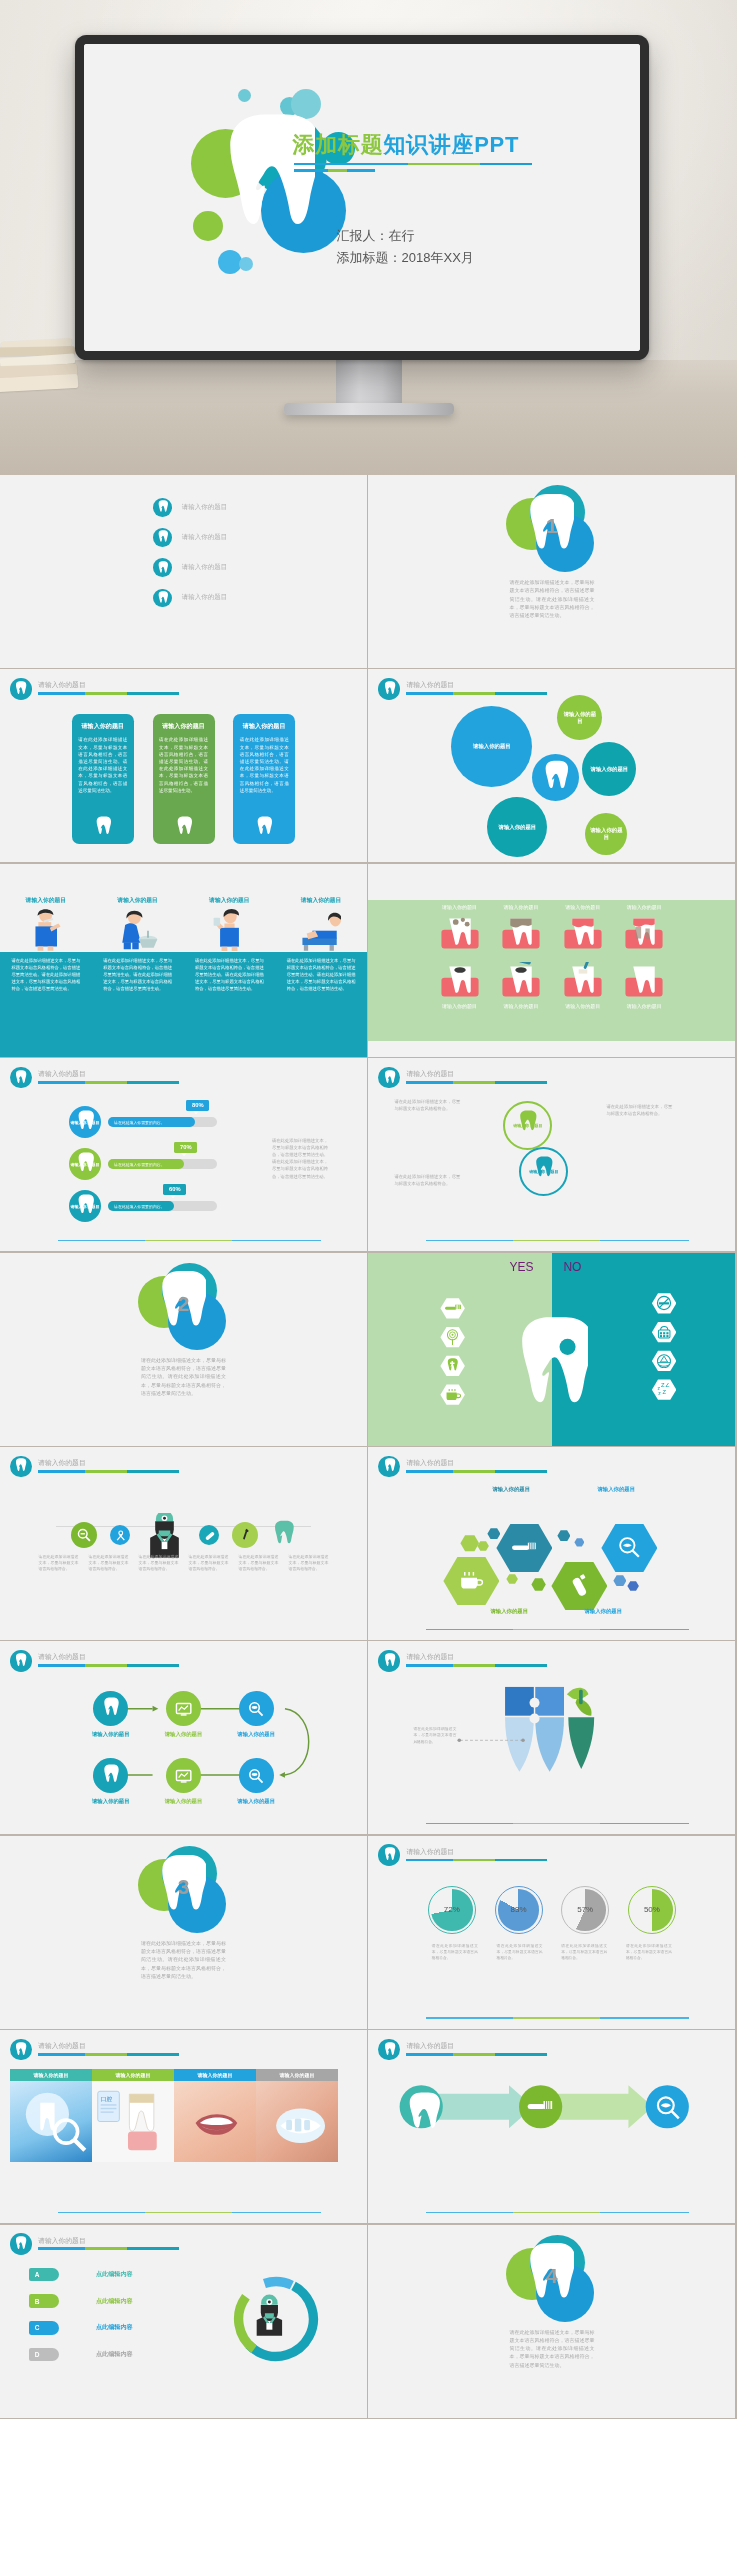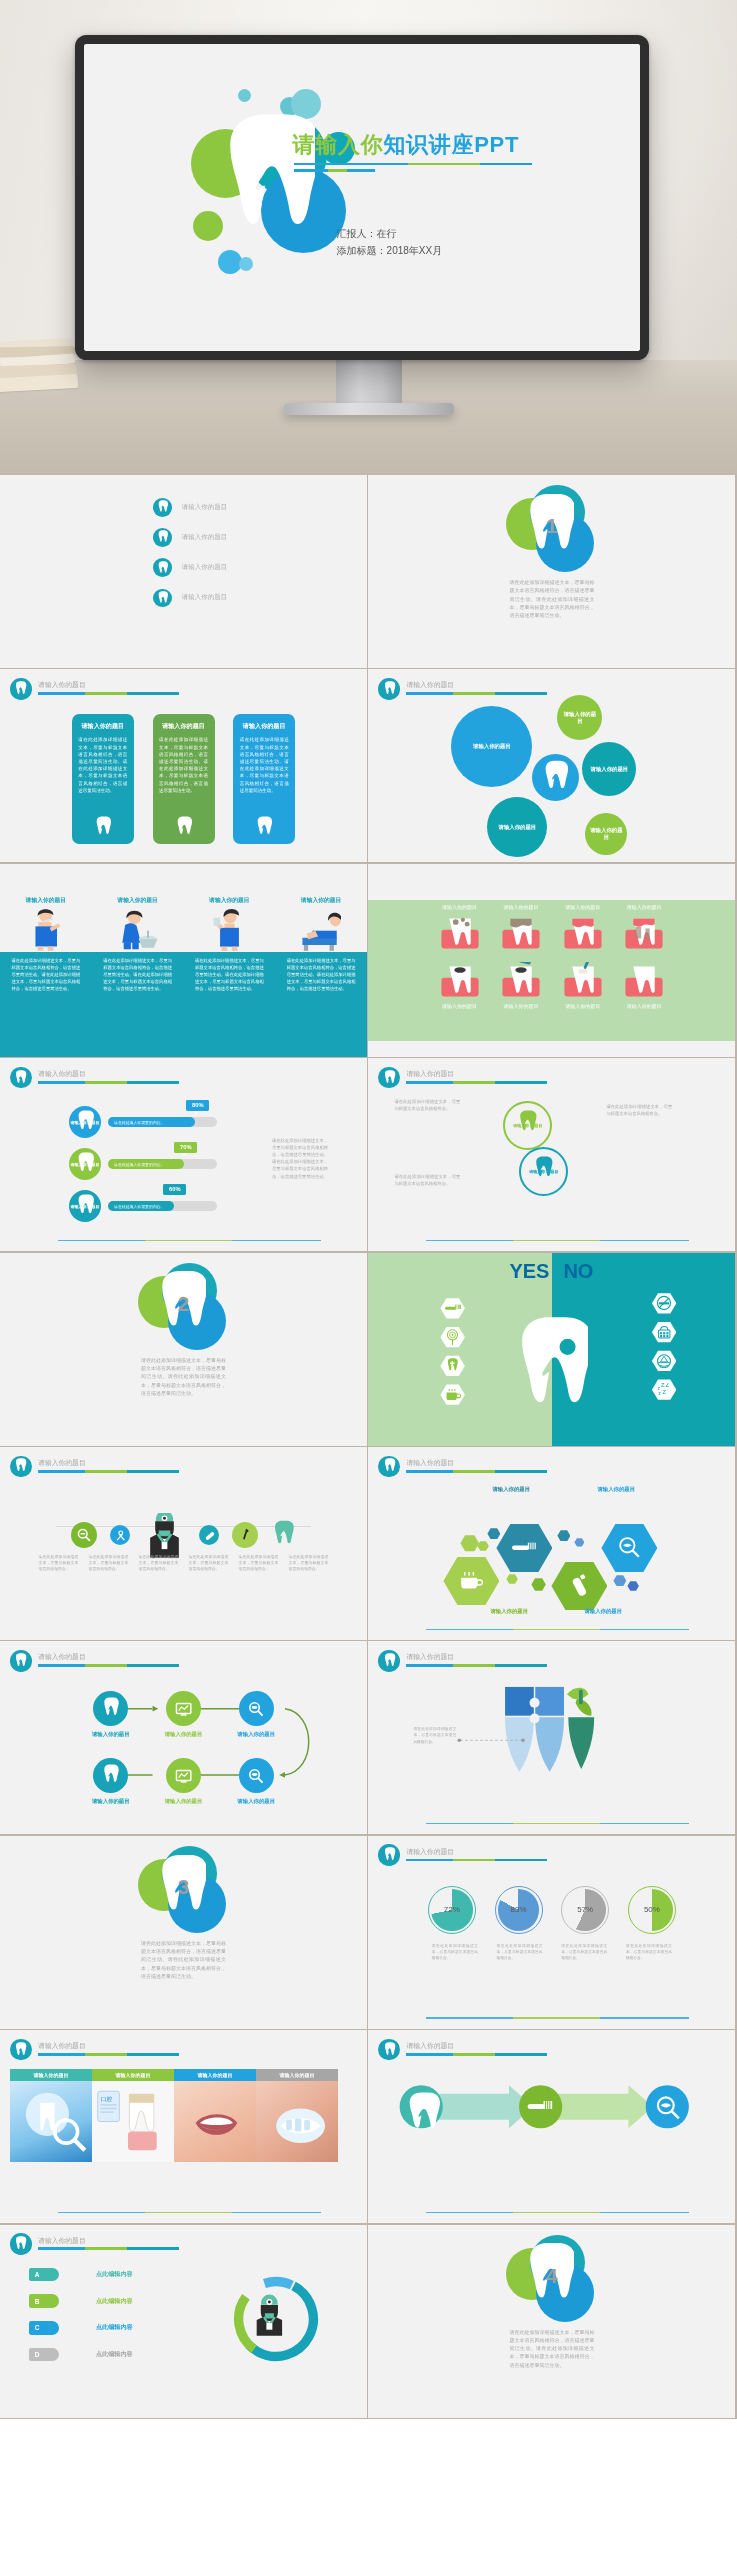--- a/index.html
+++ b/index.html
@@ -56,21 +56,21 @@
   .cvr-blob{position:absolute;border-radius:50%;}
   .cover-title{
     position:absolute;left:209px;top:86px;font-size:22px;font-weight:bold;letter-spacing:0.7px;white-space:nowrap;
   }
   .ct-g{color:#8dc63f;}
   .ct-b{color:#22a3dd;}
   .cover-rule1{position:absolute;left:210px;top:119px;width:238px;height:2.2px;
     background:linear-gradient(90deg,#22a3dd 0 48%,#8dc63f 48% 78%,#1b9ed4 78% 100%);}
   .cover-rule2{position:absolute;left:210px;top:125px;width:81px;height:3.6px;
     background:linear-gradient(90deg,#22a3dd 0 42%,#8dc63f 42% 66%,#22a3dd 66% 100%);}
-  .cover-meta{position:absolute;left:253px;top:181px;font-size:10px;color:#555;line-height:1.75;}
+  .cover-meta{position:absolute;left:253px;top:181px;font-size:13px;color:#555;line-height:1.75;}
 
   
   .grid{width:737px;display:flex;flex-wrap:wrap;background:#bdb5ab;}
   .slide{
     width:367px;height:193px;background:#f2f2f2;position:relative;overflow:hidden;
     margin:0 1.4px 1.4px 0;box-sizing:border-box;
   }
   .slide:nth-child(even){margin-right:0;}
 
   
@@ -133,21 +133,21 @@
   .pcirc span{position:relative;z-index:2;color:#fff;font-size:4px;font-weight:bold;text-align:center;line-height:1.3;}
   .ptrack{width:109px;height:9.4px;border-radius:5px;background:#d9d9d9;margin-left:7.2px;position:relative;}
   .pfill{height:9.4px;border-radius:5px;display:flex;align-items:center;padding-left:5.8px;box-sizing:border-box;
     color:#fff;font-size:3.9px;white-space:nowrap;}
   .ptip{position:absolute;top:-17.3px;padding:2.2px 5.8px;border-radius:1.4px;color:#fff;font-size:5.8px;font-weight:bold;}
   .ptip:after{content:"";position:absolute;left:7.2px;bottom:-3.6px;border-left:3.6px solid transparent;border-right:3.6px solid transparent;border-top:3.6px solid;}
 
   
   .yn-left{position:absolute;left:0;top:0;width:50%;height:100%;background:#b9dcaf;}
   .yn-right{position:absolute;right:0;top:0;width:50%;height:100%;background:#0fa3ad;}
-  .yn-word{position:absolute;top:7.2px;font-size:20px;font-weight:bold;color:#0369a1;}
+  .yn-word{position:absolute;top:7.2px;font-size:12px;font-weight:normal;color:#701a75;}
   .hex{width:24.5px;height:21.6px;background:#fff;position:relative;
     clip-path:polygon(25% 3%,75% 3%,100% 50%,75% 97%,25% 97%,0% 50%);
     display:flex;align-items:center;justify-content:center;}
   .hexcol{position:absolute;display:flex;flex-direction:column;gap:7.2px;align-items:center;}
 
   
   .iconrow{position:absolute;left:0;right:0;top:66px;display:flex;justify-content:center;align-items:center;gap:13px;}
   .icirc{width:26px;height:26px;border-radius:50%;display:flex;align-items:center;justify-content:center;}
   .icaps{position:absolute;left:0;right:0;top:107px;display:flex;justify-content:center;gap:10px;}
   .icap{width:40px;font-size:3.9px;line-height:1.6;color:#a9a9a9;text-align:justify;}
@@ -214,21 +214,21 @@
           <div class="cvr-blob" style="left:238px;top:88px;width:33px;height:33px;background:#10a7b8;"></div>
           <div class="cvr-blob" style="left:177px;top:124px;width:85px;height:85px;background:#1b9ad6;"></div>
           <div class="cvr-blob" style="left:109px;top:167px;width:30px;height:30px;background:#8dc63f;"></div>
           <div class="cvr-blob" style="left:134px;top:206px;width:24.5px;height:24.5px;background:#3fb5e8;"></div>
           <div class="cvr-blob" style="left:155px;top:213px;width:14.4px;height:14.4px;background:#6ec9e8;"></div>
           <svg class="tooth" style="position:absolute;left:137px;top:66px;width:94px;height:144px;" viewBox="0 0 100 150">
             <path d="M50 4C30 4 6 14 6 44c0 26 10 44 14 70 3 19 8 32 16 32 9 0 9-18 12-33 2-11 4-17 2-17-3 0-6 7-9 6-5-2 4-14 9-22 3-5 6-9 10-9 5 0 7 5 10 11 4 9 8 22 11 36 3 15 4 28 13 28 8 0 12-13 15-32 4-26 14-44 14-70C123 14 99 4 79 4z" transform="scale(0.82) translate(6,0)" fill="#ffffff"></path>
           </svg>
 
           <div class="cover-title">
-            <span class="ct-g">请输入你</span><span class="ct-b">知识讲座PPT</span>
+            <span class="ct-g">添加标题</span><span class="ct-b">知识讲座PPT</span>
           </div>
           <div class="cover-rule1"></div>
           <div class="cover-rule2"></div>
           <div class="cover-meta">
             <div>汇报人：在行</div>
             <div>添加标题：2018年XX月</div>
           </div>
         </div>
       </div>
     </div>

